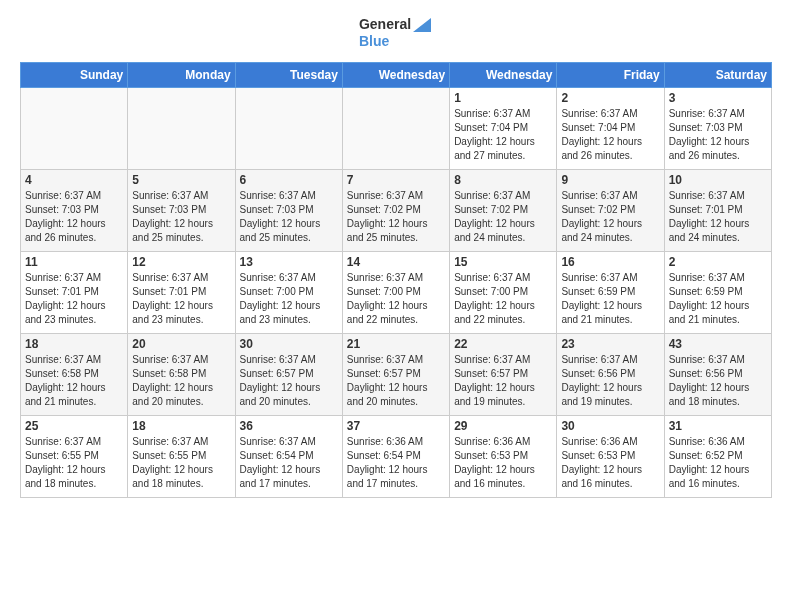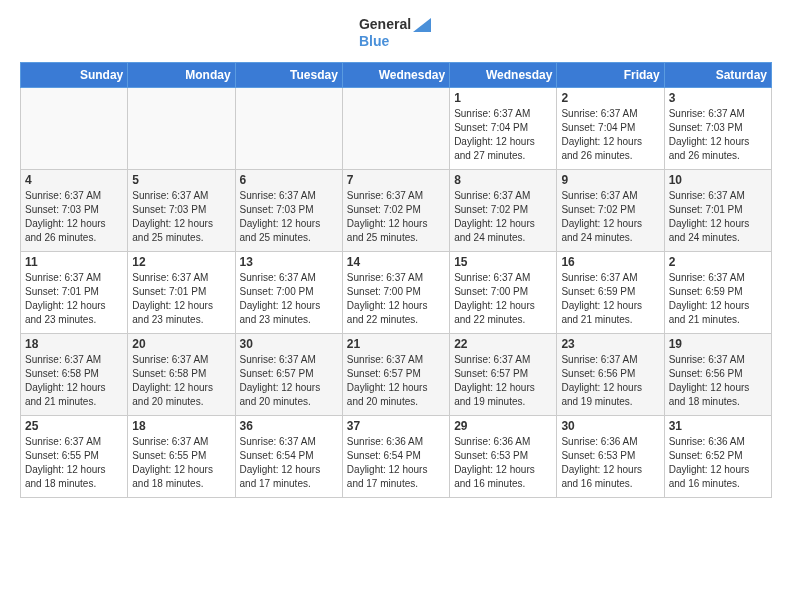--- a/index.html
+++ b/index.html
@@ -277,21 +277,21 @@
 and 19 minutes.</div>
           </td>
           <td>
             <span class="day-num">23</span>
             <div class="day-info" style="white-space: pre-line;">Sunrise: 6:37 AM
 Sunset: 6:56 PM
 Daylight: 12 hours
 and 19 minutes.</div>
           </td>
           <td>
-            <span class="day-num">19</span>
+            <span class="day-num">43</span>
             <div class="day-info" style="white-space: pre-line;">Sunrise: 6:37 AM
 Sunset: 6:56 PM
 Daylight: 12 hours
 and 18 minutes.</div>
           </td>
         </tr>
         <tr>
           <td>
             <span class="day-num">25</span>
             <div class="day-info" style="white-space: pre-line;">Sunrise: 6:37 AM

